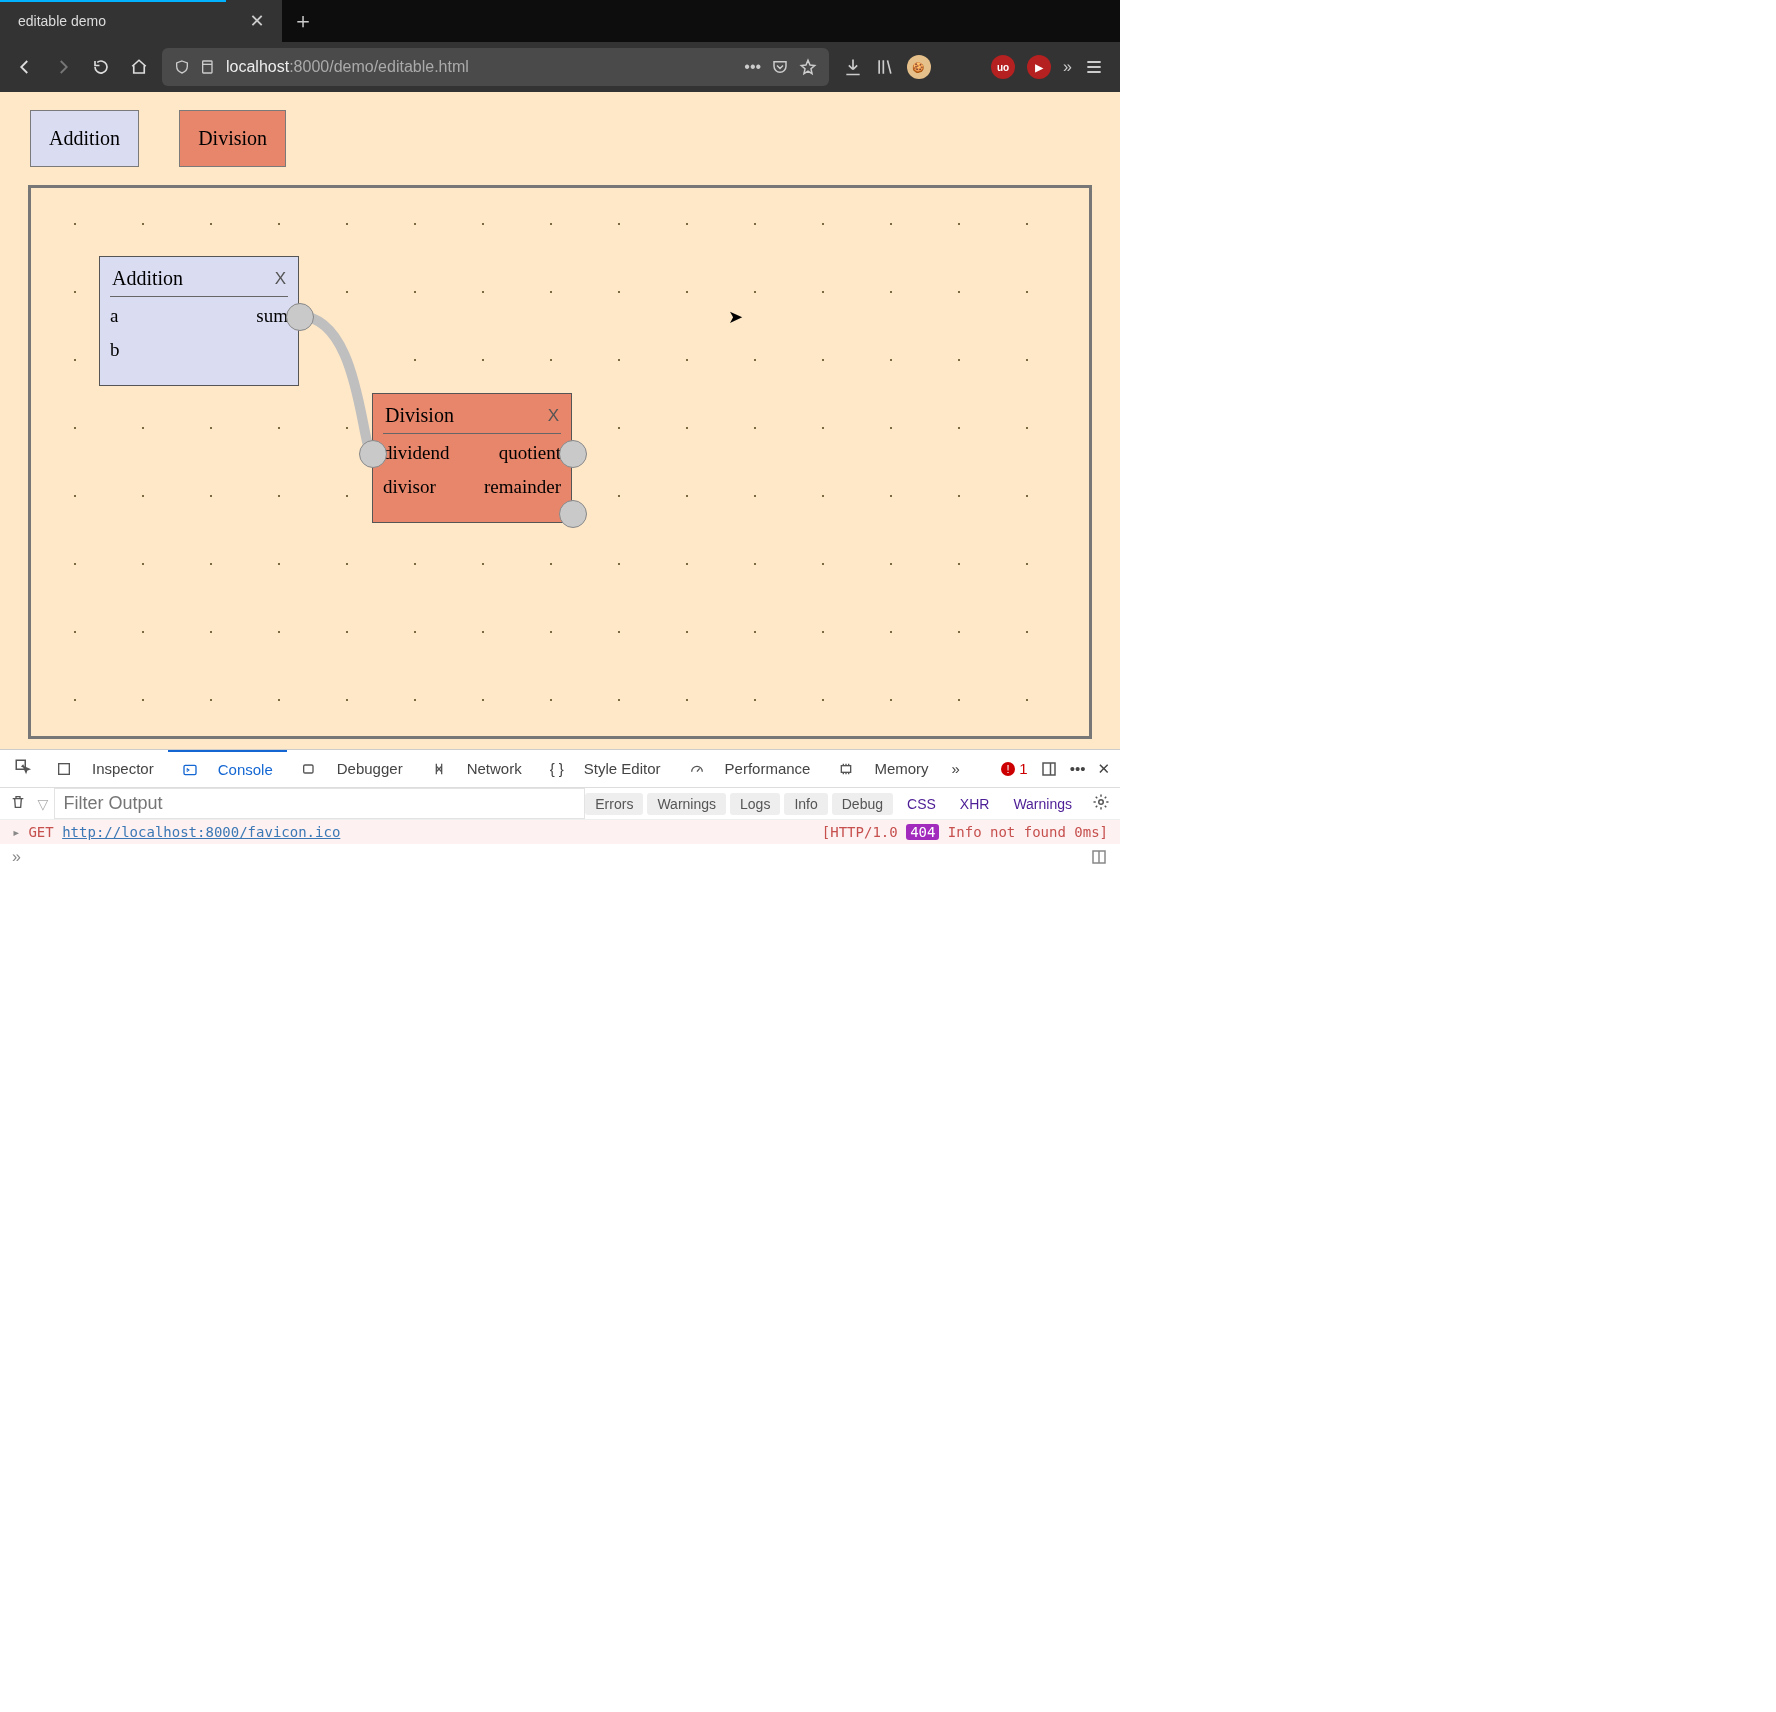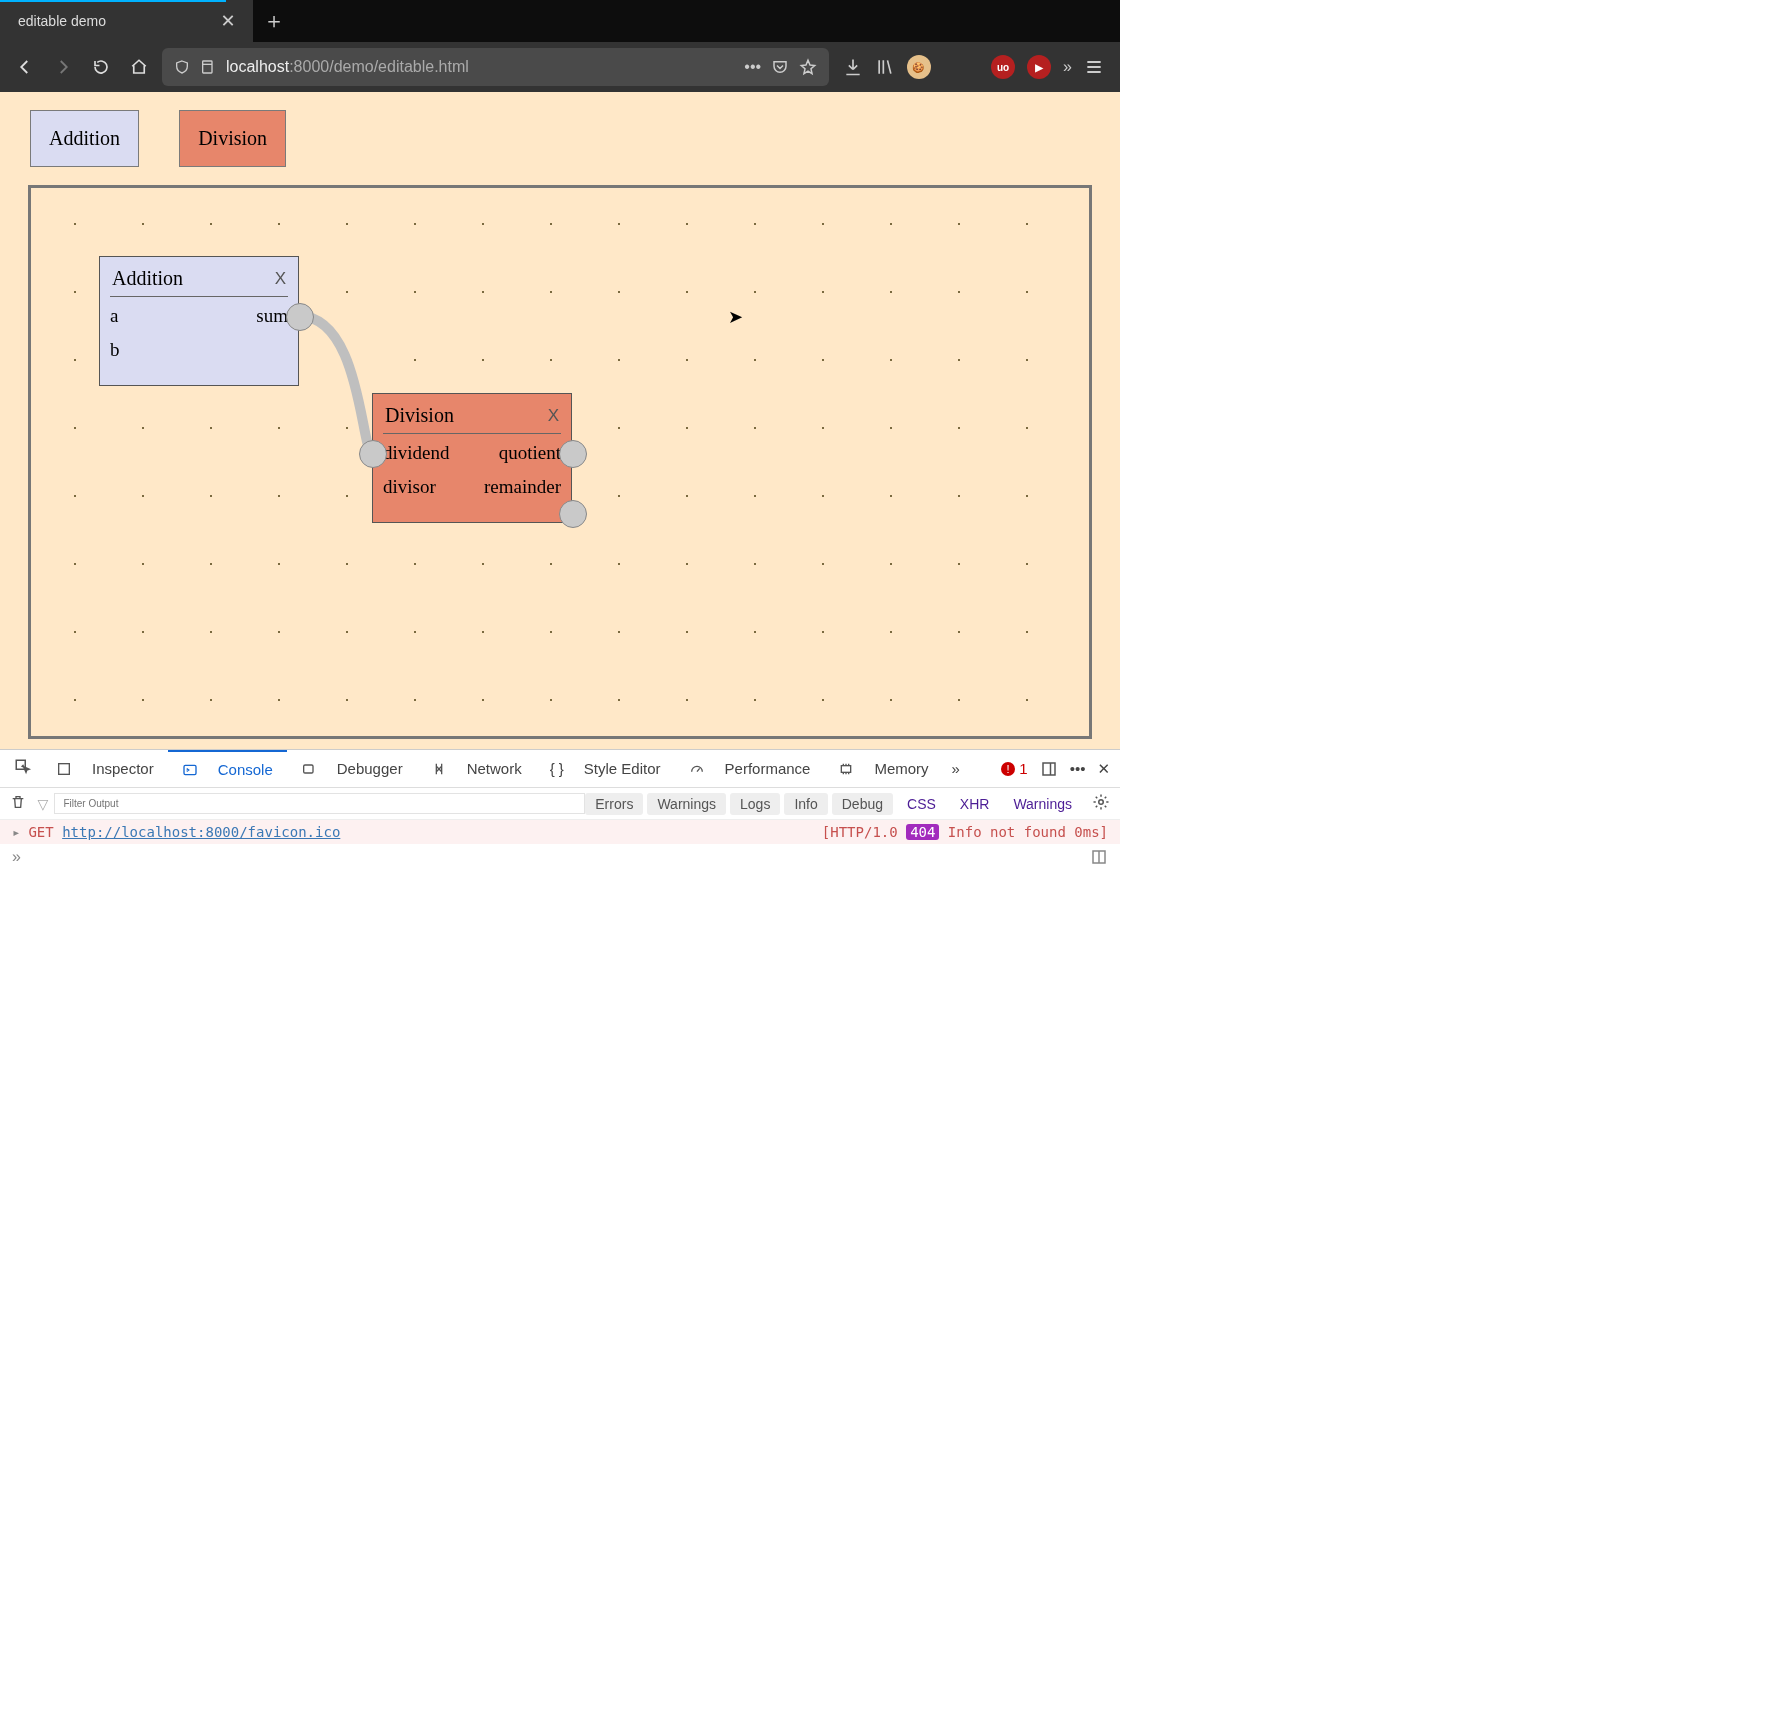--- a/index.html
+++ b/index.html
@@ -16,21 +16,21 @@
   .tab-row {
     display: flex; align-items: center; height: 42px; background: #0d0d0d;
     position: relative;
   }
   .loading-bar {
     position:absolute; top:0; left:0; height:2px; width:226px; background:#00b2ff;
   }
   .tab {
     display:flex; align-items:center; gap:12px;
     background:#333; color:#ddd; height:42px;
-    padding:0 14px 0 18px; width:253px;
+    padding:0 14px 0 18px; width:282px;
     font-family:-apple-system,Segoe UI,Arial,sans-serif;
     font-size:14px;
   }
   .tab .title { flex:1; white-space:nowrap; overflow:hidden; text-overflow:ellipsis; }
   .tab-close, .tab-add {
     width:22px; height:22px; display:flex; align-items:center; justify-content:center;
     color:#ccc; cursor:pointer; font-size:18px; border-radius:3px;
   }
   .tab-add { margin-left:10px; color:#ccc; font-size:22px; }
 
@@ -111,21 +111,21 @@
   .dt-tab { display:flex; align-items:center; gap:20px; padding:0 14px; height:38px; cursor:pointer; }
   .dt-tab.active { color:#1467d3; border-top:2px solid #1467d3; }
   .dt-right { margin-left:auto; display:flex; align-items:center; gap:12px; }
   .dt-err { color:#c00; display:flex; align-items:center; gap:4px; }
 
   .dt-filter {
     display:flex; align-items:center; height:32px; border-bottom:1px solid #eee; padding:0 10px; font-size:14px;
   }
   .dt-filter .trash { width:22px; cursor:pointer; }
   .dt-filter input {
-    border:1px solid #e3e3e3; padding:4px 8px; width:540px; font-size:10px; color:#777; background:#fff;
+    border:1px solid #e3e3e3; padding:4px 8px; width:540px; font-size:18px; color:#777; background:#fff;
   }
   .dt-filter .pills { margin-left:auto; display:flex; gap:4px; }
   .pill { background:#eee; padding:3px 10px; border-radius:3px; color:#555; cursor:pointer; }
   .plain { padding:3px 10px; color:#4c1d95; cursor:pointer; }
 
   .dt-log {
     display:flex; padding:4px 12px; font-family:Menlo,Consolas,monospace; font-size:14px;
     background:#fdf1f1;
   }
   .dt-log .chev { color:#888; margin-right:8px; cursor:pointer; }

